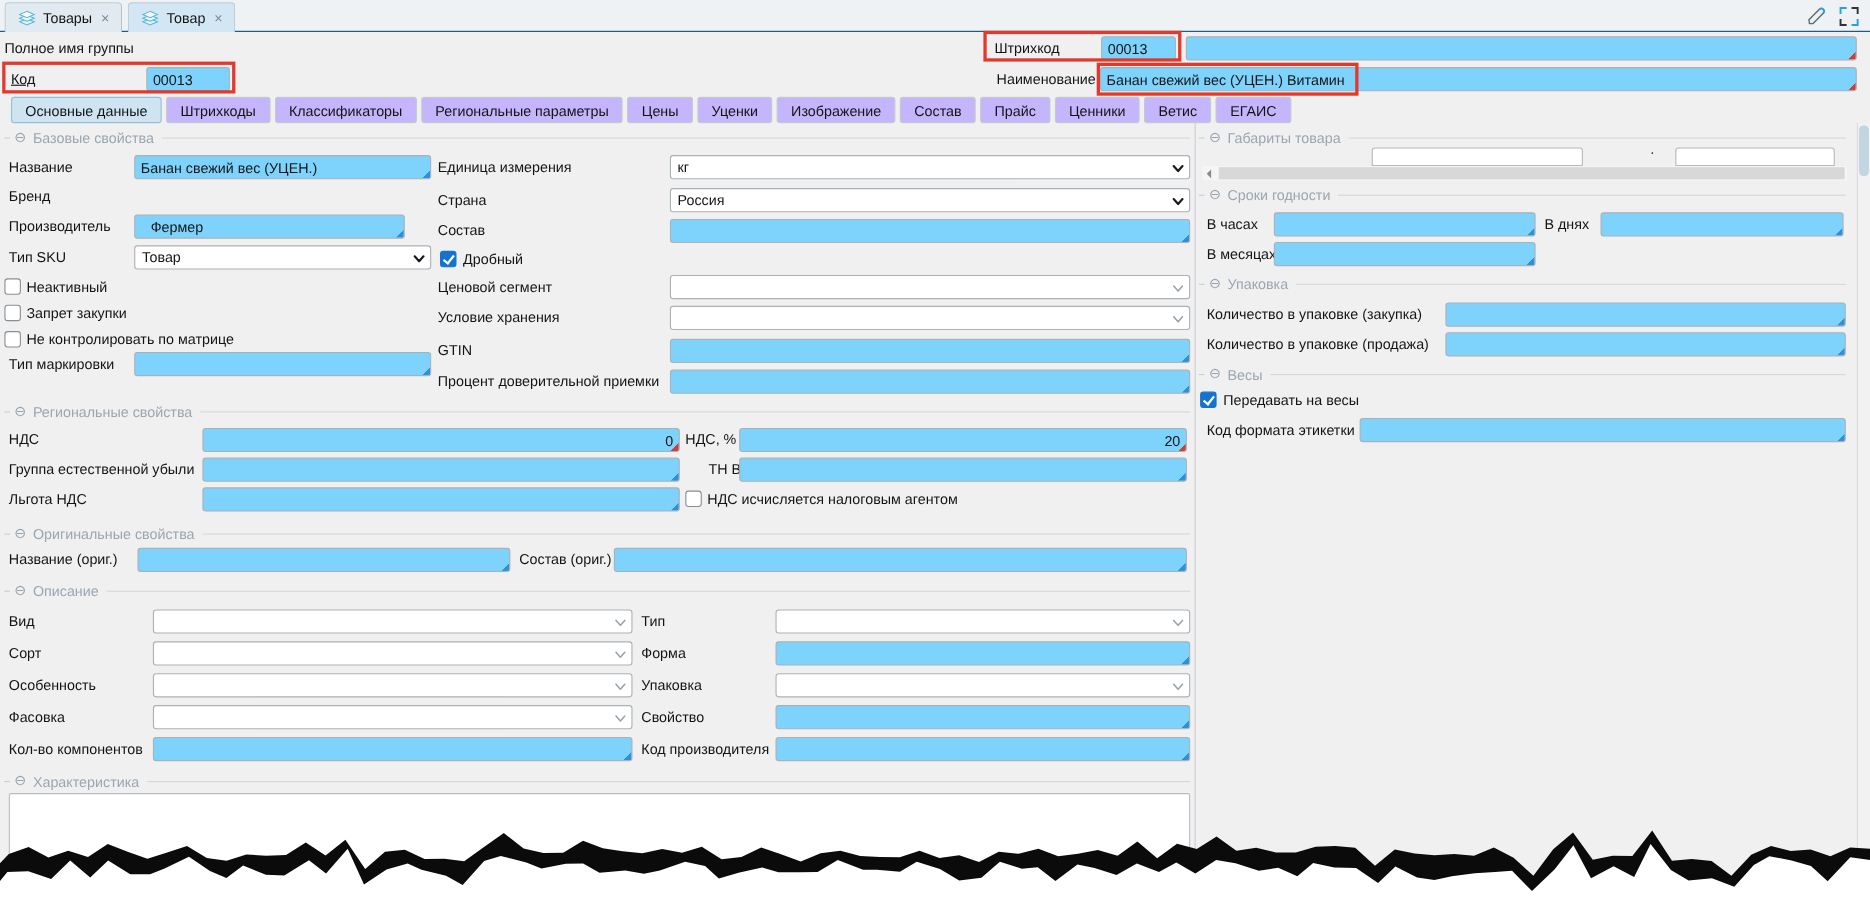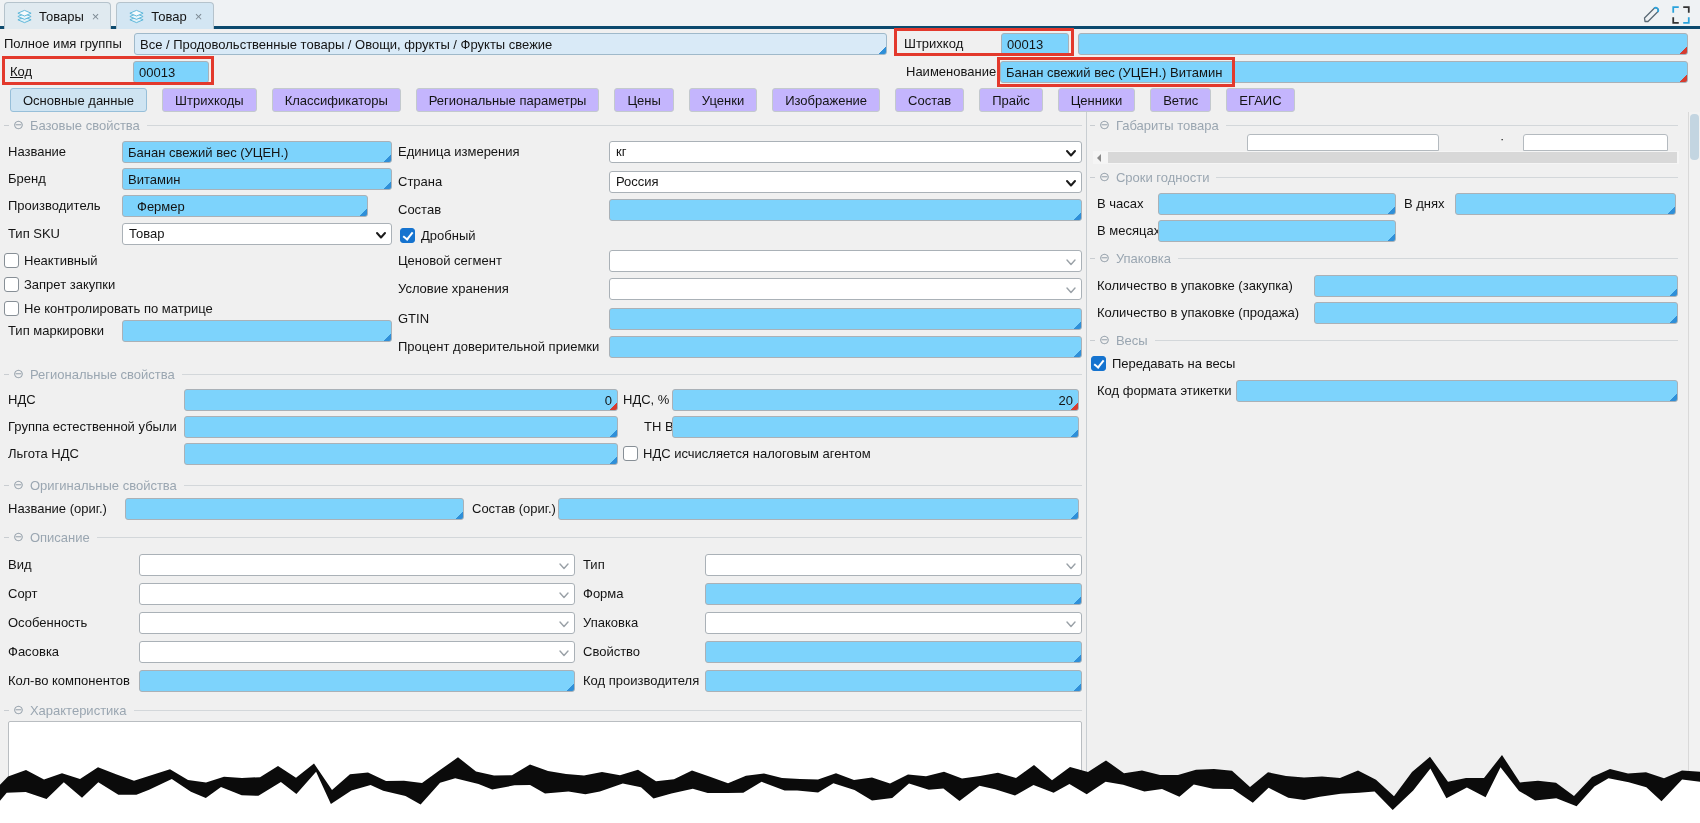--- a/index.html
+++ b/index.html
@@ -20,27 +20,27 @@
   .cb{position:absolute;width:15px;height:15px;box-sizing:border-box;border:1px solid #878f96;border-radius:3px;background:#fff;}
   .cb.checked{background:#1573cf;border-color:#1573cf;}
   .cb.checked::after{content:"";position:absolute;left:4px;top:1px;width:4px;height:8px;
                      border:solid #fff;border-width:0 2px 2px 0;transform:rotate(38deg);}
   .grp{position:absolute;display:flex;align-items:center;color:#9aa6b1;font-size:13px;white-space:nowrap;height:16px;}
   .grp .pre{width:5px;border-top:1px solid #c9cdd1;margin-right:4px;}
   .grp .minus{font-size:13px;color:#98a3ad;margin-right:6px;line-height:14px;}
   .grp .post{flex:1;border-top:1px solid #d3d7da;margin-left:7px;}
   .ann{position:absolute;box-sizing:border-box;border:3px solid #e3392c;z-index:30;pointer-events:none;}
   .doc-tabbar{position:absolute;left:0;top:0;width:1700px;height:29px;background:#eff2f4;
-              border-bottom:3px solid #0c4a6e;box-sizing:border-box;}
+              border-bottom:1px solid #0c4a6e;box-sizing:border-box;}
   .doc-tabs{position:absolute;left:4px;top:2px;display:flex;gap:5px;}
   .doc-tab{height:27px;box-sizing:border-box;border:1px solid #b5c3cc;border-bottom:none;
            border-radius:4px 4px 0 0;display:flex;align-items:center;gap:6px;padding:0 11px;background:#e0eaf0;}
   .doc-tab.active{background:#d3e6f3;}
   .doc-tab .x{color:#7d8a94;font-size:13px;margin-left:2px;}
-  .sec-tabs{position:absolute;left:10px;top:88px;display:flex;gap:15px;z-index:2;}
+  .sec-tabs{position:absolute;left:10px;top:88px;display:flex;gap:4px;z-index:2;}
   .sec-tab{height:24px;box-sizing:border-box;border:1px solid #c3c9cd;border-radius:3px;background:#c4b5fd;
            display:flex;align-items:center;padding:0 12px;white-space:nowrap;}
   .sec-tab.active{background:#cfe4f2;border-color:#97bfd9;}
   .vline{position:absolute;width:1px;background:#c9ced2;}
   .bigbox{position:absolute;box-sizing:border-box;background:#fff;border:1px solid #b9bdc1;border-radius:2px;}
   .partial{position:absolute;box-sizing:border-box;background:#fff;border:1px solid #b4babf;border-radius:3px 3px 0 0;}
   .hsb{position:absolute;background:#f5f5f5;}
   .hsb .thumb{position:absolute;left:15px;top:1px;right:2px;bottom:1px;background:#d8d8d8;}
   .hsb .larr{position:absolute;left:4px;top:3px;width:0;height:0;border:4px solid transparent;border-right-color:#8a8a8a;border-left:none;}
   .vsb{position:absolute;background:#f2f2f2;border-left:1px solid #d9d9d9;box-sizing:border-box;}
@@ -84,21 +84,20 @@
       <g fill="none" stroke-width="1.6">
         <path d="M2 7 V2 H7" stroke="#2aa3dc"></path>
         <path d="M11 2 H16 V7" stroke="#333"></path>
         <path d="M2 11 V16 H7" stroke="#333"></path>
         <path d="M16 11 V16 H11" stroke="#2aa3dc"></path>
       </g>
     </svg>
   </div>
 
   <span class="lbl" style="left:4px;top:33px;">Полное имя группы</span>
-  <input class="inp ro ck-b" style="left: 134px; top: 33px; width: 753px;" value="Все / Продовольственные товары / Овощи, фрукты / Фрукты свежие">
   <span class="lbl" style="left:904px;top:33px;">Штрихкод</span>
   <input class="inp" style="left: 1001px; top: 33px; width: 68px;" value="00013">
   <input class="inp ck-r" style="left: 1078px; top: 33px; width: 610px;" value="">
 
   <span class="lbl" style="left:10px;top:61px;text-decoration:underline;">Код</span>
   <input class="inp" style="left: 133px; top: 61px; width: 76px;" value="00013">
   <span class="lbl" style="left:906px;top:61px;">Наименование</span>
   <input class="inp ck-r" style="left: 1000px; top: 61px; width: 688px;" value="Банан свежий вес (УЦЕН.) Витамин">
 
   <div class="ann" style="left:894px;top:28px;width:180px;height:28px;"></div>
@@ -123,21 +122,20 @@
   <div class="grp" style="left:4px;top:117px;width:1078px;">
     <i class="pre"></i>
       <span class="minus">⊖</span>
     <span>Базовые свойства</span>
       <i class="post"></i>
   </div>
 
   <span class="lbl" style="left:8px;top:141px;">Название</span>
   <input class="inp ck-b" style="left: 122px; top: 141px; width: 270px;" value="Банан свежий вес (УЦЕН.)">
   <span class="lbl" style="left:8px;top:168px;">Бренд</span>
-  <input class="inp ck-b" style="left: 122px; top: 168px; width: 270px;" value="Витамин">
   <span class="lbl" style="left:8px;top:195px;">Производитель</span>
   <input class="inp ck-b" style="left: 122px; top: 195px; width: 246px; padding-left: 14px;" value="Фермер">
   <span class="lbl" style="left:8px;top:223px;">Тип SKU</span>
   <div class="combo" style="left:122px;top:223px;width:270px;">
     <span>Товар</span>
     <svg class="arr" viewBox="0 0 14 14">
         <polyline class="pb" points="3,5 7,9.5 11,5"></polyline>
       </svg>
   </div>
   <span class="cb" style="left:4px;top:253px;"></span>

